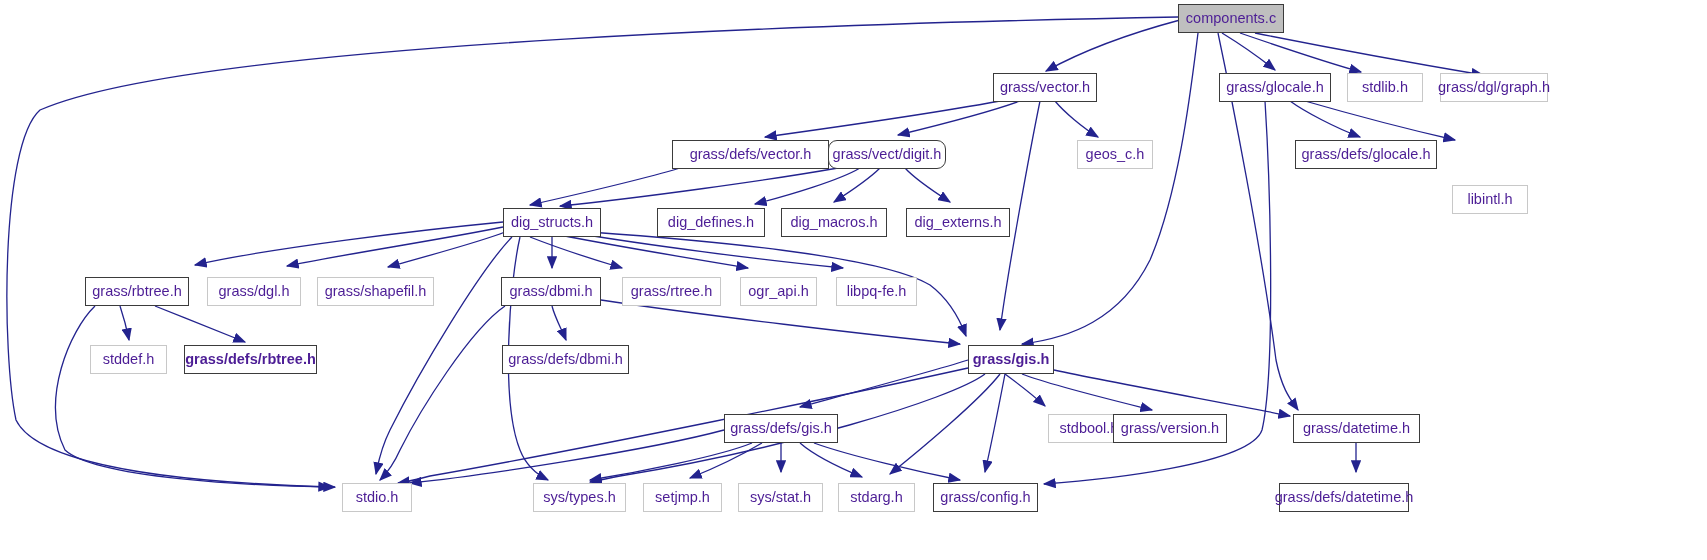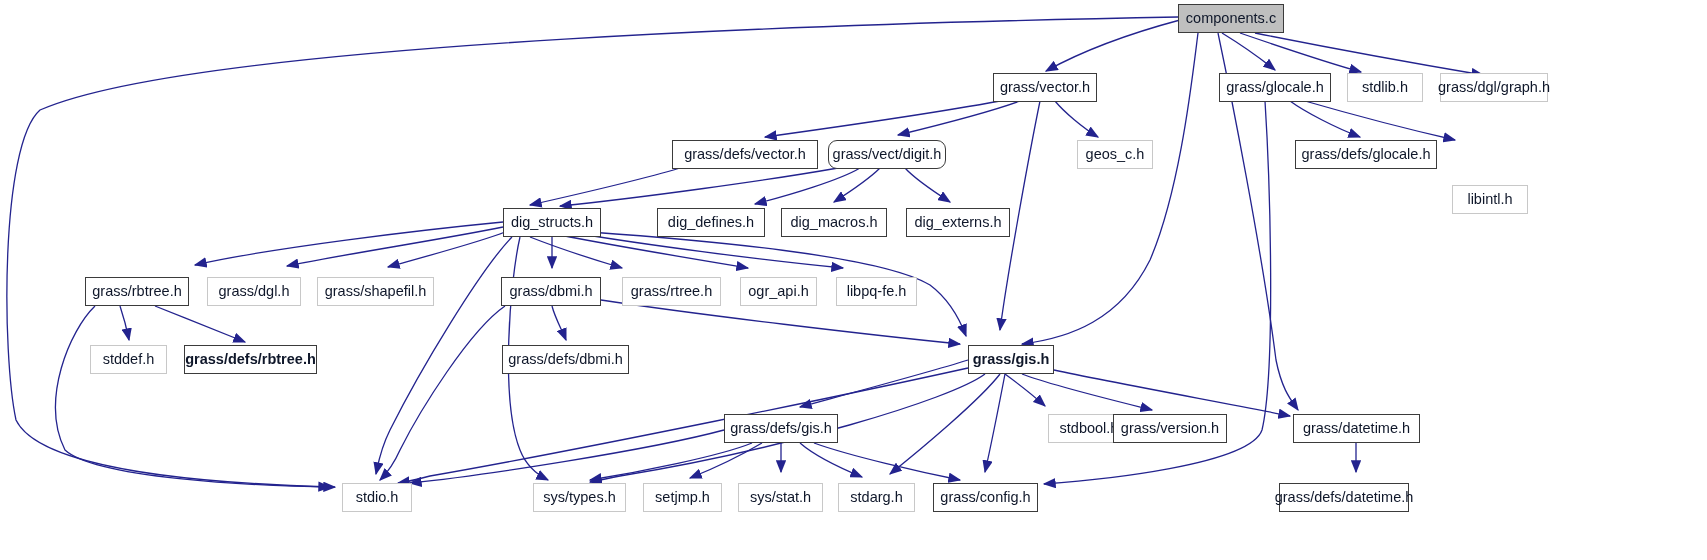--- a/index.html
+++ b/index.html
@@ -23,21 +23,21 @@
   }
   .node {
     position: absolute;
     box-sizing: border-box;
     display: flex;
     align-items: center;
     justify-content: center;
     height: 29px;
     background: #ffffff;
     border: 1px solid #c8c8c8;
-    color: #0f172a;
+    color: #4c1d95;
     font-size: 14.5px;
     line-height: 1;
     white-space: nowrap;
     padding: 0 9px;
   }
   .node.strong {
     border: 1.6px solid #3b3b3b;
   }
   .node.root {
     background: #bfbfbf;
@@ -119,21 +119,21 @@
       </div>
       <div class="node strong" style="left: 1219px; top: 73px; width: 112px;">
         <span class="node-label">grass/glocale.h</span>
       </div>
       <div class="node" style="left: 1347px; top: 73px; width: 76px;">
         <span class="node-label">stdlib.h</span>
       </div>
       <div class="node" style="left: 1440px; top: 73px; width: 108px;">
         <span class="node-label">grass/dgl/graph.h</span>
       </div>
-      <div class="node strong" style="left: 672px; top: 140px; width: 146px;">
+      <div class="node strong" style="left: 672px; top: 140px; width: 157px;">
         <span class="node-label">grass/defs/vector.h</span>
       </div>
       <div class="node strong" style="left: 828px; top: 140px; width: 118px; border-radius: 9px;">
         <span class="node-label">grass/vect/digit.h</span>
       </div>
       <div class="node" style="left: 1077px; top: 140px; width: 76px;">
         <span class="node-label">geos_c.h</span>
       </div>
       <div class="node strong" style="left: 1295px; top: 140px; width: 142px;">
         <span class="node-label">grass/defs/glocale.h</span>

